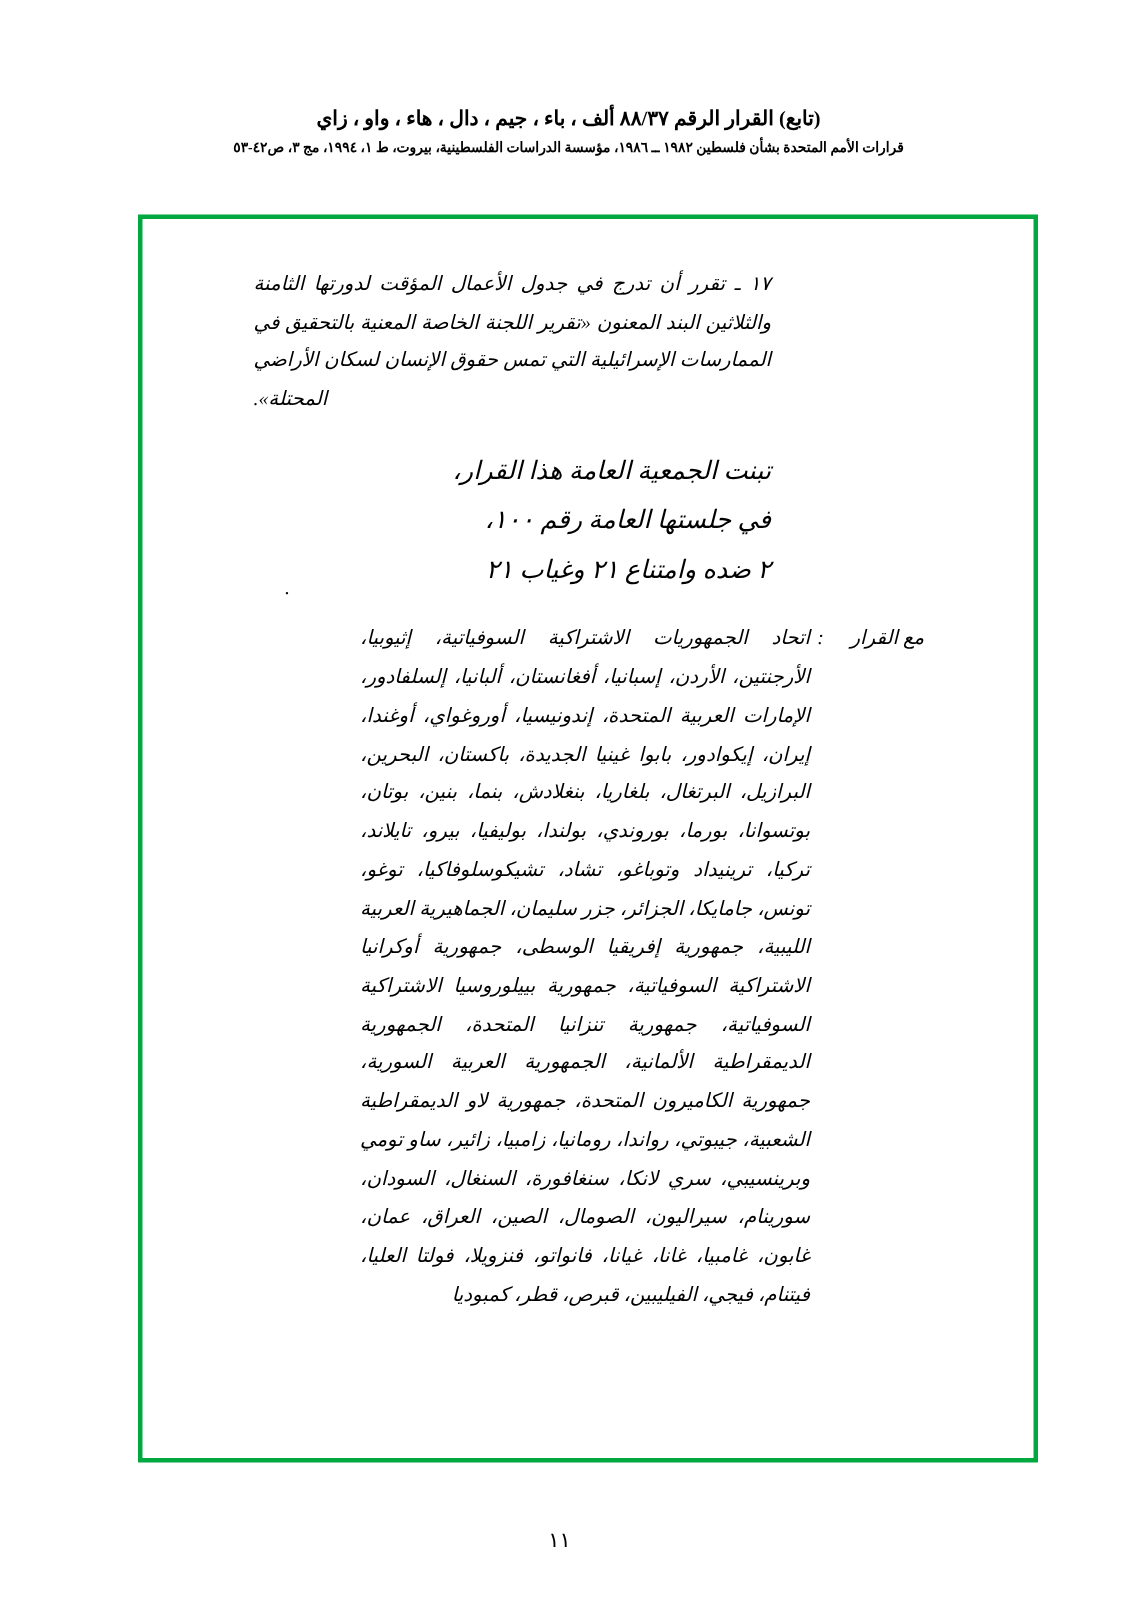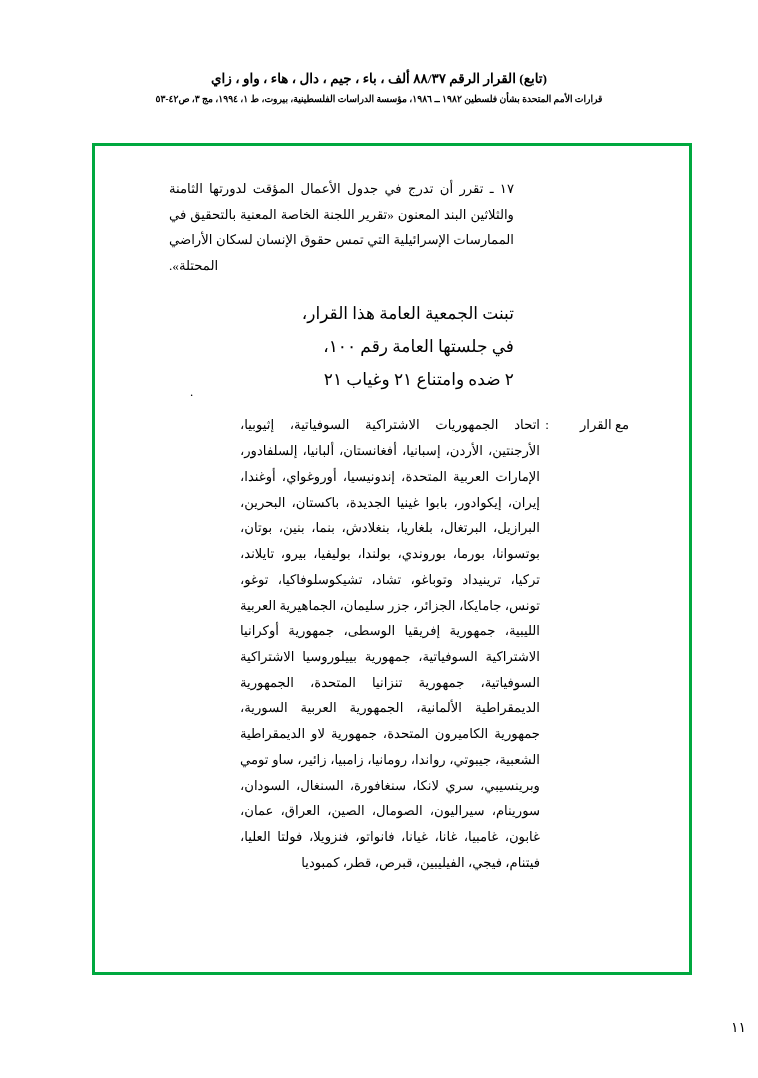--- a/index.html
+++ b/index.html
@@ -60,20 +60,21 @@
   
   .body-text {
     position: absolute;
     left: 0;
     top: 0;
     width: 100%;
     height: 100%;
     box-sizing: border-box;
     padding: 30px 60px 0 60px;
     direction: rtl;
+    font-style: italic;
   }
 
   .para-17 {
     width: 345px;
     margin: 0 115px 0 0;
     font-size: 13.2px;
     line-height: 1.95;
     text-align: justify;
     text-align-last: left;
   }
@@ -91,21 +92,21 @@
     display: flex;
     flex-direction: row;
     align-items: flex-start;
     justify-content: flex-start;
   }
   .votes-label {
     width: 75px;
     flex: 0 0 75px;
     font-size: 13.2px;
     line-height: 1.95;
-    text-align: right;
+    text-align: center;
     padding-top: 0;
   }
   .votes-colon {
     width: 14px;
     flex: 0 0 14px;
     font-size: 13.2px;
     line-height: 1.95;
     text-align: center;
   }
   .votes-list {
@@ -123,20 +124,21 @@
     top: 238px;
     font-size: 13px;
   }
 
   
   .footer {
     position: absolute;
     bottom: 42px;
     left: 0;
     right: 12px;
+    text-align: center;
     font-size: 14px;
     letter-spacing: 1px;
   }
 </style>
 </head>
 <body>
 
 <div class="page">
 
   <div class="header">

